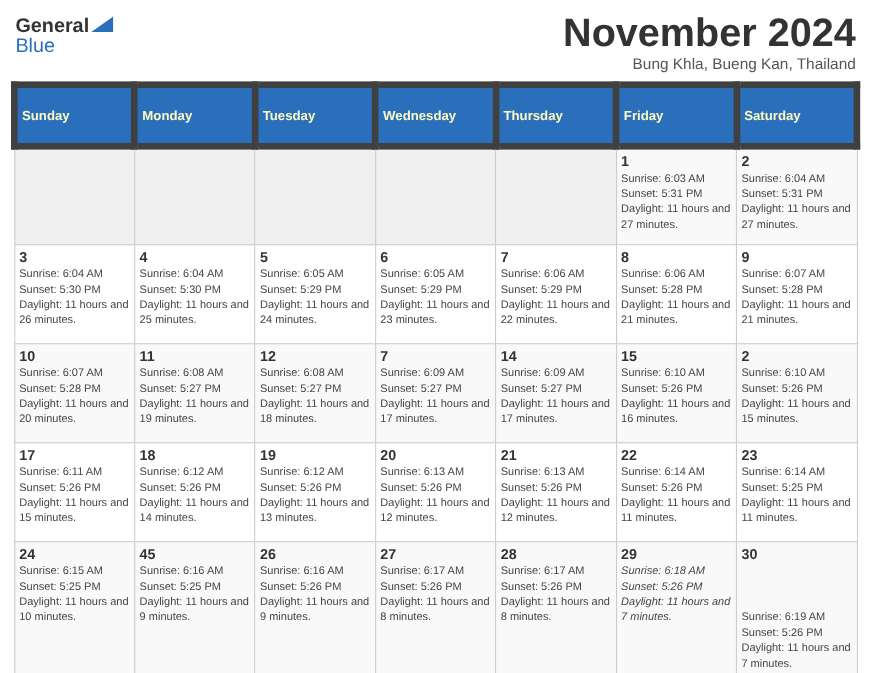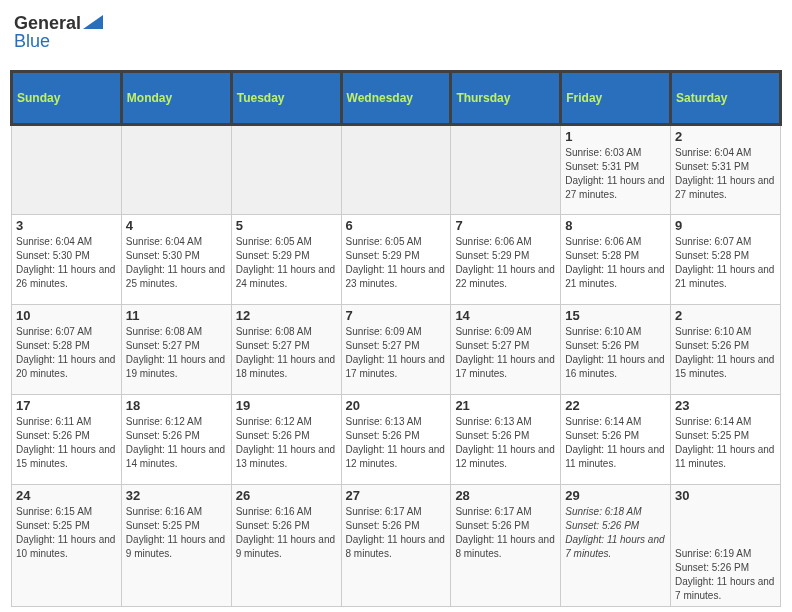--- a/index.html
+++ b/index.html
@@ -7,21 +7,21 @@
       font-family: Arial, sans-serif;
       background: #fff;
       width: 792px;
       min-height: 612px;
       padding: 10px;
     }
     .header {
       display: flex;
       justify-content: space-between;
       align-items: flex-start;
-      margin-bottom: 20px;
+      margin-bottom: 8px;
       padding: 0 4px;
     }
     .logo {
       display: flex;
       flex-direction: column;
       align-items: flex-start;
       margin-top: 4px;
     }
     .logo-general {
       font-size: 18px;
@@ -48,26 +48,26 @@
       font-size: 14px;
       color: #555;
     }
     .calendar {
       width: 100%;
       border-collapse: collapse;
       border: 1px solid #ccc;
     }
     .calendar th {
       background-color: #2a6fbb;
-      color: #bef264;
+      color: #fef9c3;
       font-size: 12px;
       font-weight: bold;
       padding: 18px 4px;
       text-align: left;
-      border: 3px solid #404040;
+      border: 6px solid #404040;
     }
     .calendar td {
       vertical-align: top;
       border: 1px solid #ccc;
       padding: 3px 4px;
       width: calc(100% / 7);
       min-height: 80px;
       height: 90px;
       background: #fff;
       font-size: 9.5px;
@@ -101,20 +101,24 @@
 <div class="header">
   <div class="logo">
     <div style="display:flex;align-items:center;">
       <span class="logo-general">General</span>
       <svg width="20" height="14" viewBox="0 0 20 14" style="margin-left:2px;margin-top:-2px;">
         <polygon points="0,14 20,0 20,14" fill="#2a6fbb"></polygon>
       </svg>
     </div>
     <span class="logo-blue">Blue</span>
   </div>
+  <div class="title-block">
+    <div class="month-title">November 2024</div>
+    <div class="location">Bung Khla, Bueng Kan, Thailand</div>
+  </div>
 </div>
 
 <table class="calendar">
   <thead>
     <tr>
     <th>Sunday</th>
         <th>Monday</th>
         <th>Tuesday</th>
         <th>Wednesday</th>
         <th>Thursday</th>
@@ -275,21 +279,21 @@
         </td>
       </tr>
       <tr>
         <td>
           <span class="day-number">24</span>
           <div class="day-info" style="white-space: pre-line;">Sunrise: 6:15 AM
 Sunset: 5:25 PM
 Daylight: 11 hours and 10 minutes.</div>
         </td>
         <td>
-          <span class="day-number">32</span>
+          <span class="day-number">45</span>
           <div class="day-info" style="white-space: pre-line;">Sunrise: 6:16 AM
 Sunset: 5:25 PM
 Daylight: 11 hours and 9 minutes.</div>
         </td>
         <td>
           <span class="day-number">26</span>
           <div class="day-info" style="white-space: pre-line;">Sunrise: 6:16 AM
 Sunset: 5:26 PM
 Daylight: 11 hours and 9 minutes.</div>
         </td>

